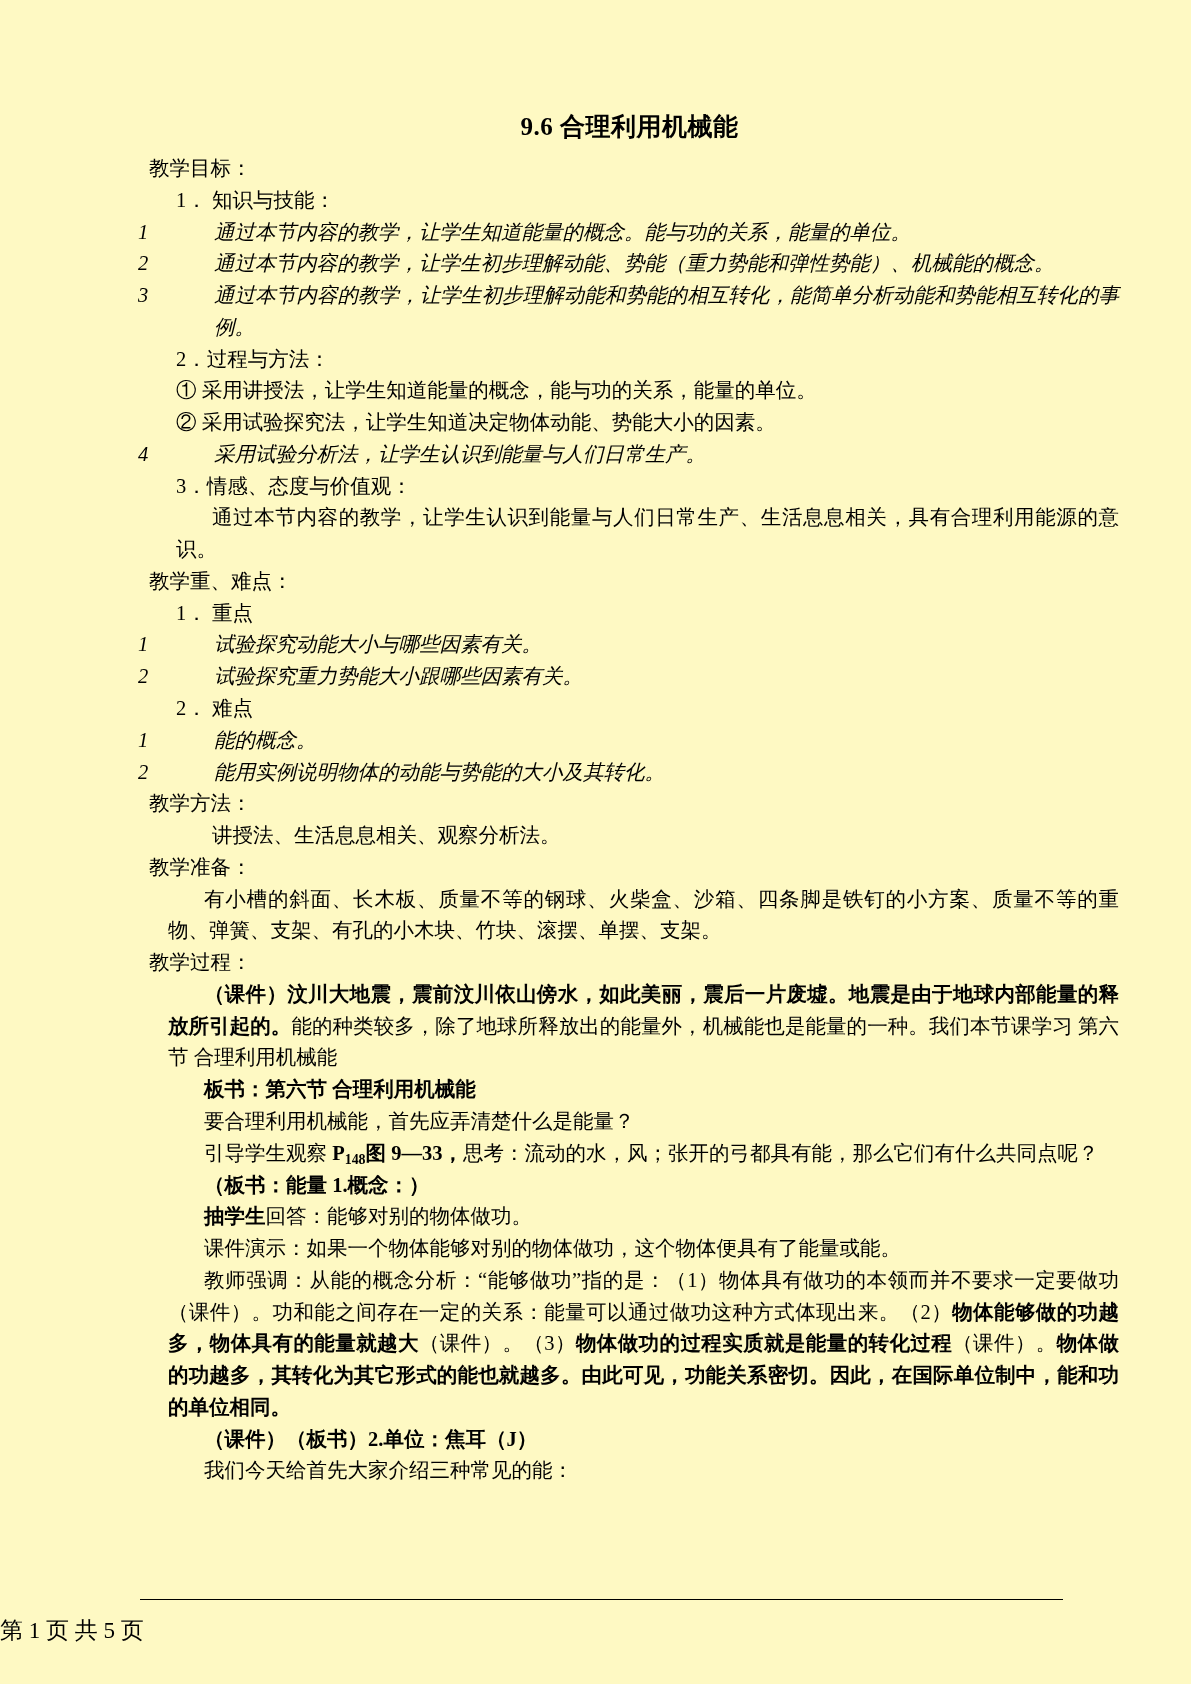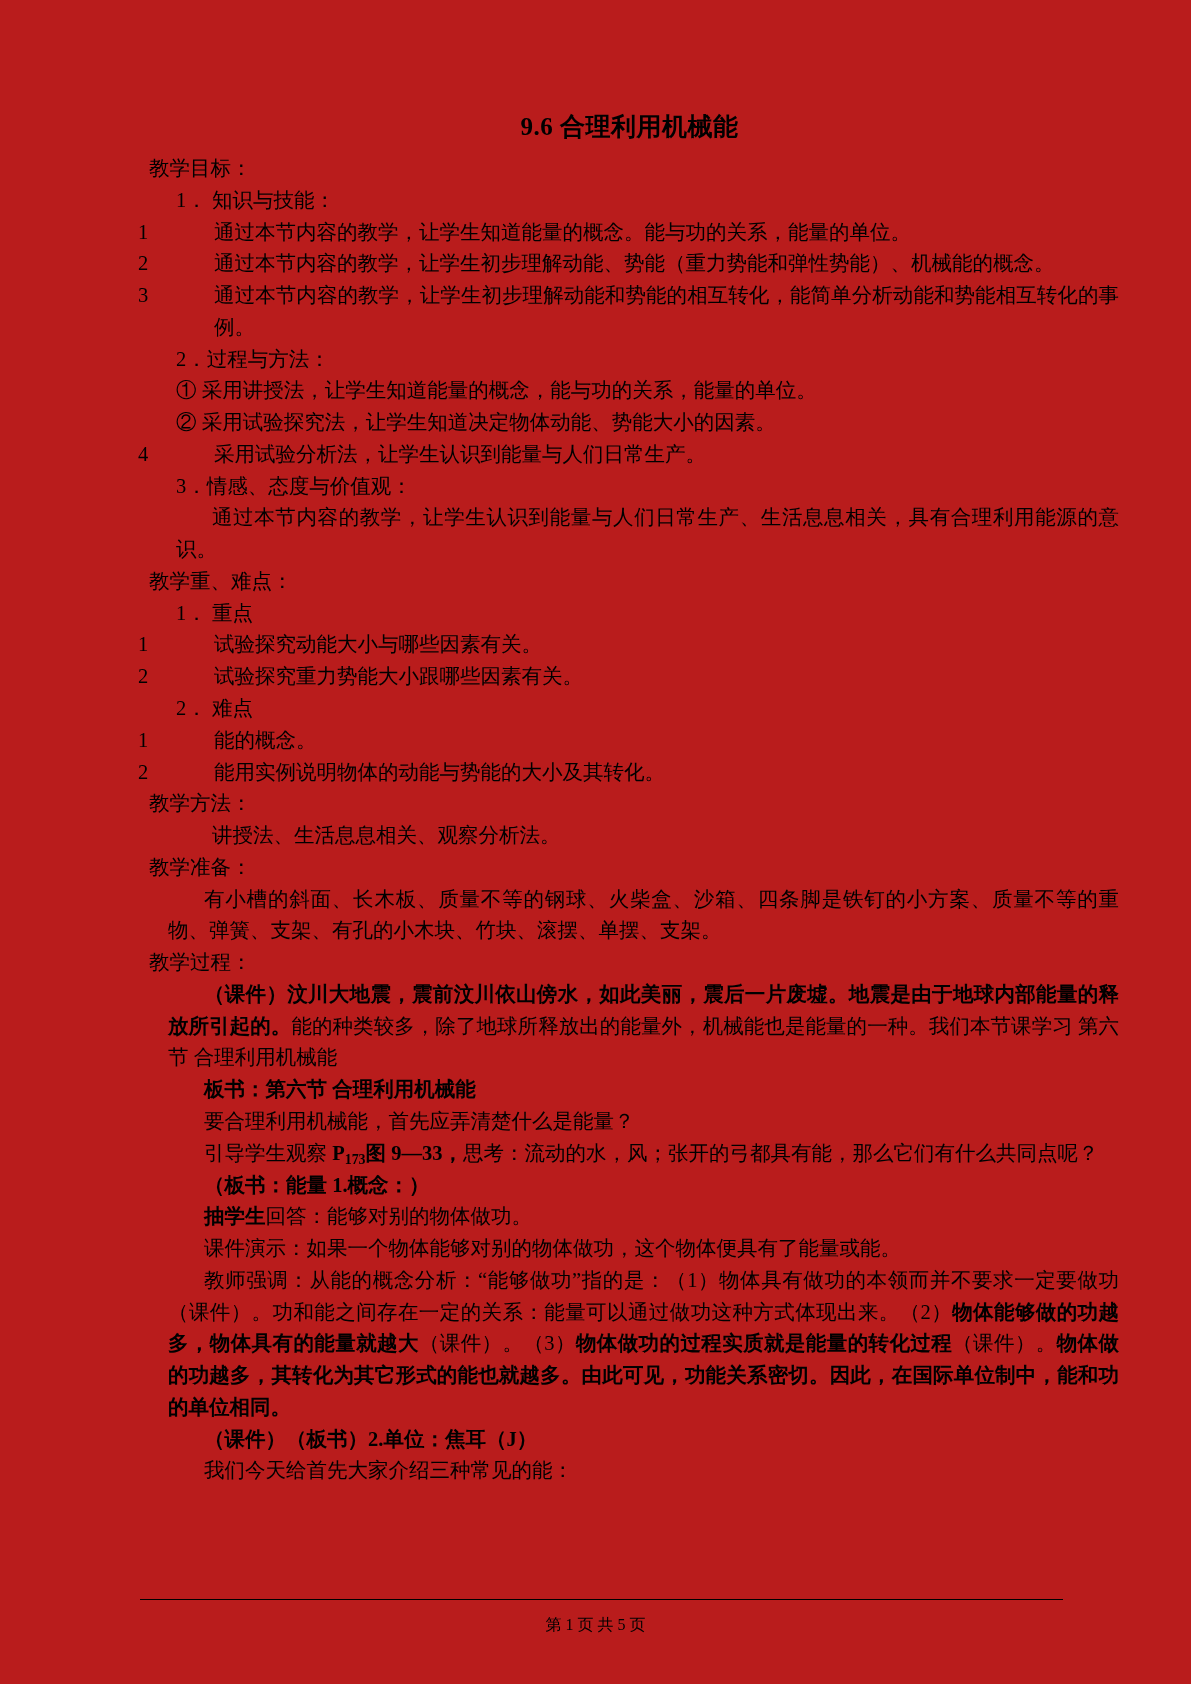--- a/index.html
+++ b/index.html
@@ -9,21 +9,21 @@
   }
   body {
     font-family: "Liberation Serif", "DejaVu Serif", serif;
     color: #000000;
   }
   .page {
     position: relative;
     width: 1191px;
     height: 1684px;
     margin: 0 auto;
-    background: #b91c1c;
+    background: #fef9c3;
     box-sizing: border-box;
     padding: 96px 72px 60px 140px;
   }
   .doc-title {
     text-align: center;
     font-size: 25px;
     font-weight: bold;
     margin: 14px 0 10px 0;
     letter-spacing: 0.5px;
   }
@@ -33,39 +33,40 @@
     line-height: 1.55;
     text-align: justify;
   }
   .lvl0 { margin-left: 9px; }
   .ind1 { text-indent: 36px; margin-left: 28px; }
   .ind2 { margin-left: 36px; }
   .ind-num { margin-left: 36px; text-indent: 0; }
   .hang2 {
     margin-left: 74px;
     text-indent: -38px;
+    font-style: italic;
   }
   .num-col {
     display: inline-block;
     width: 38px;
   }
   b { font-weight: bold; }
   sub {
     font-size: 0.68em;
     vertical-align: baseline;
     position: relative;
     top: 4px;
   }
   .footer {
     position: absolute;
     left: 0;
     right: 0;
-    bottom: 48px;
-    text-align: center;
-    font-size: 16px;
+    bottom: 38px;
+    text-align: left;
+    font-size: 23px;
   }
   .footer-line {
     position: absolute;
     left: 140px;
     right: 128px;
     bottom: 84px;
     border-top: 1px solid #000;
     height: 0;
   }
 </style>
@@ -122,21 +123,21 @@
   <p class="ind1">有小槽的斜面、长木板、质量不等的钢球、火柴盒、沙箱、四条脚是铁钉的小方案、质量不等的重物、弹簧、支架、有孔的小木块、竹块、滚摆、单摆、支架。</p>
 
   <p class="lvl0">教学过程：</p>
 
   <p class="ind1"><b>（课件）汶川大地震，震前汶川依山傍水，如此美丽，震后一片废墟。地震是由于地球内部能量的释放所引起的。</b><span>能的种类较多，除了地球所释放出的能量外，机械能也是能量的一种。我们本节课学习 第六节 合理利用机械能</span></p>
 
   <p class="ind1"><b>板书：第六节 合理利用机械能</b></p>
 
   <p class="ind1">要合理利用机械能，首先应弄清楚什么是能量？</p>
 
-  <p class="ind1"><span>引导学生观察 </span><b>P</b><b><sub>173</sub></b><b>图 9—33，</b><span>思考：流动的水，风；张开的弓都具有能，那么它们有什么共同点呢？</span></p>
+  <p class="ind1"><span>引导学生观察 </span><b>P</b><b><sub>148</sub></b><b>图 9—33，</b><span>思考：流动的水，风；张开的弓都具有能，那么它们有什么共同点呢？</span></p>
 
   <p class="ind1"><b>（板书：能量 1.概念：）</b></p>
 
   <p class="ind1"><b>抽学生</b><span>回答：能够对别的物体做功。</span></p>
 
   <p class="ind1">课件演示：如果一个物体能够对别的物体做功，这个物体便具有了能量或能。</p>
 
   <p class="ind1"><span>教师强调：从能的概念分析：“能够做功”指的是：（1）物体具有做功的本领而并不要求一定要做功（课件）。功和能之间存在一定的关系：能量可以通过做功这种方式体现出来。（2）</span><b>物体能够做的功越多，物体具有的能量就越大</b><span>（课件）。（3）</span><b>物体做功的过程实质就是能量的转化过程</b><span>（课件）。</span><b>物体做的功越多，其转化为其它形式的能也就越多。由此可见，功能关系密切。因此，在国际单位制中，能和功的单位相同。</b></p>
 
   <p class="ind1"><b>（课件）（板书）2.单位：焦耳（J）</b></p>

